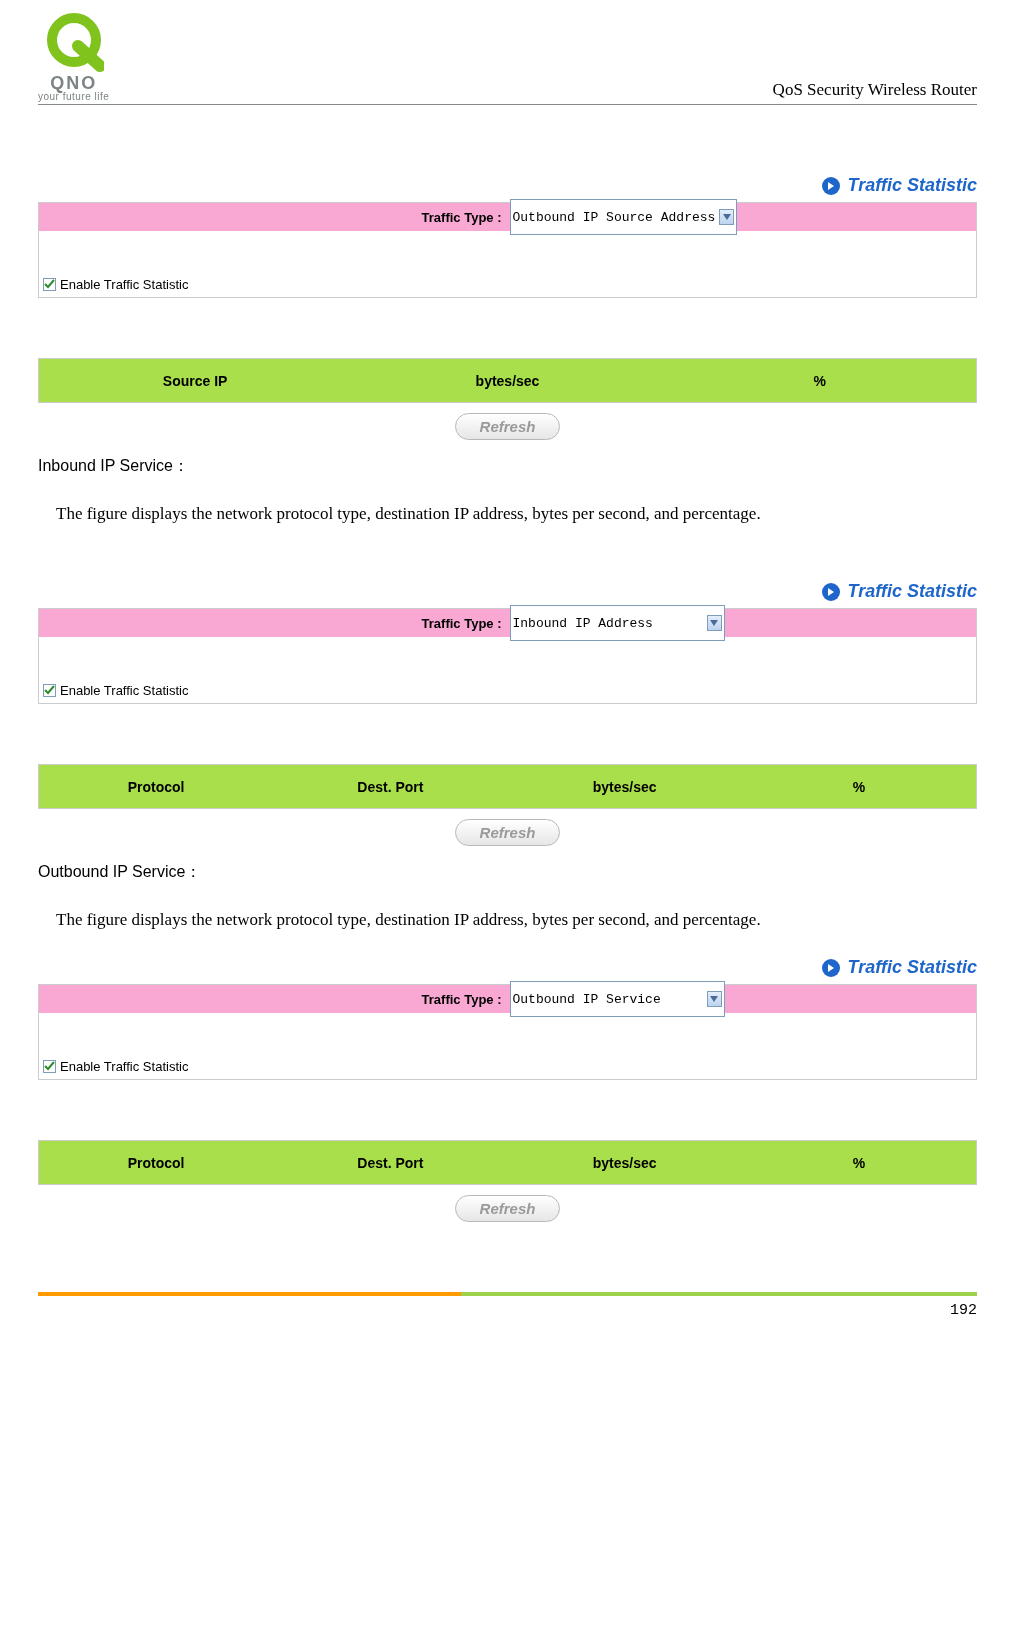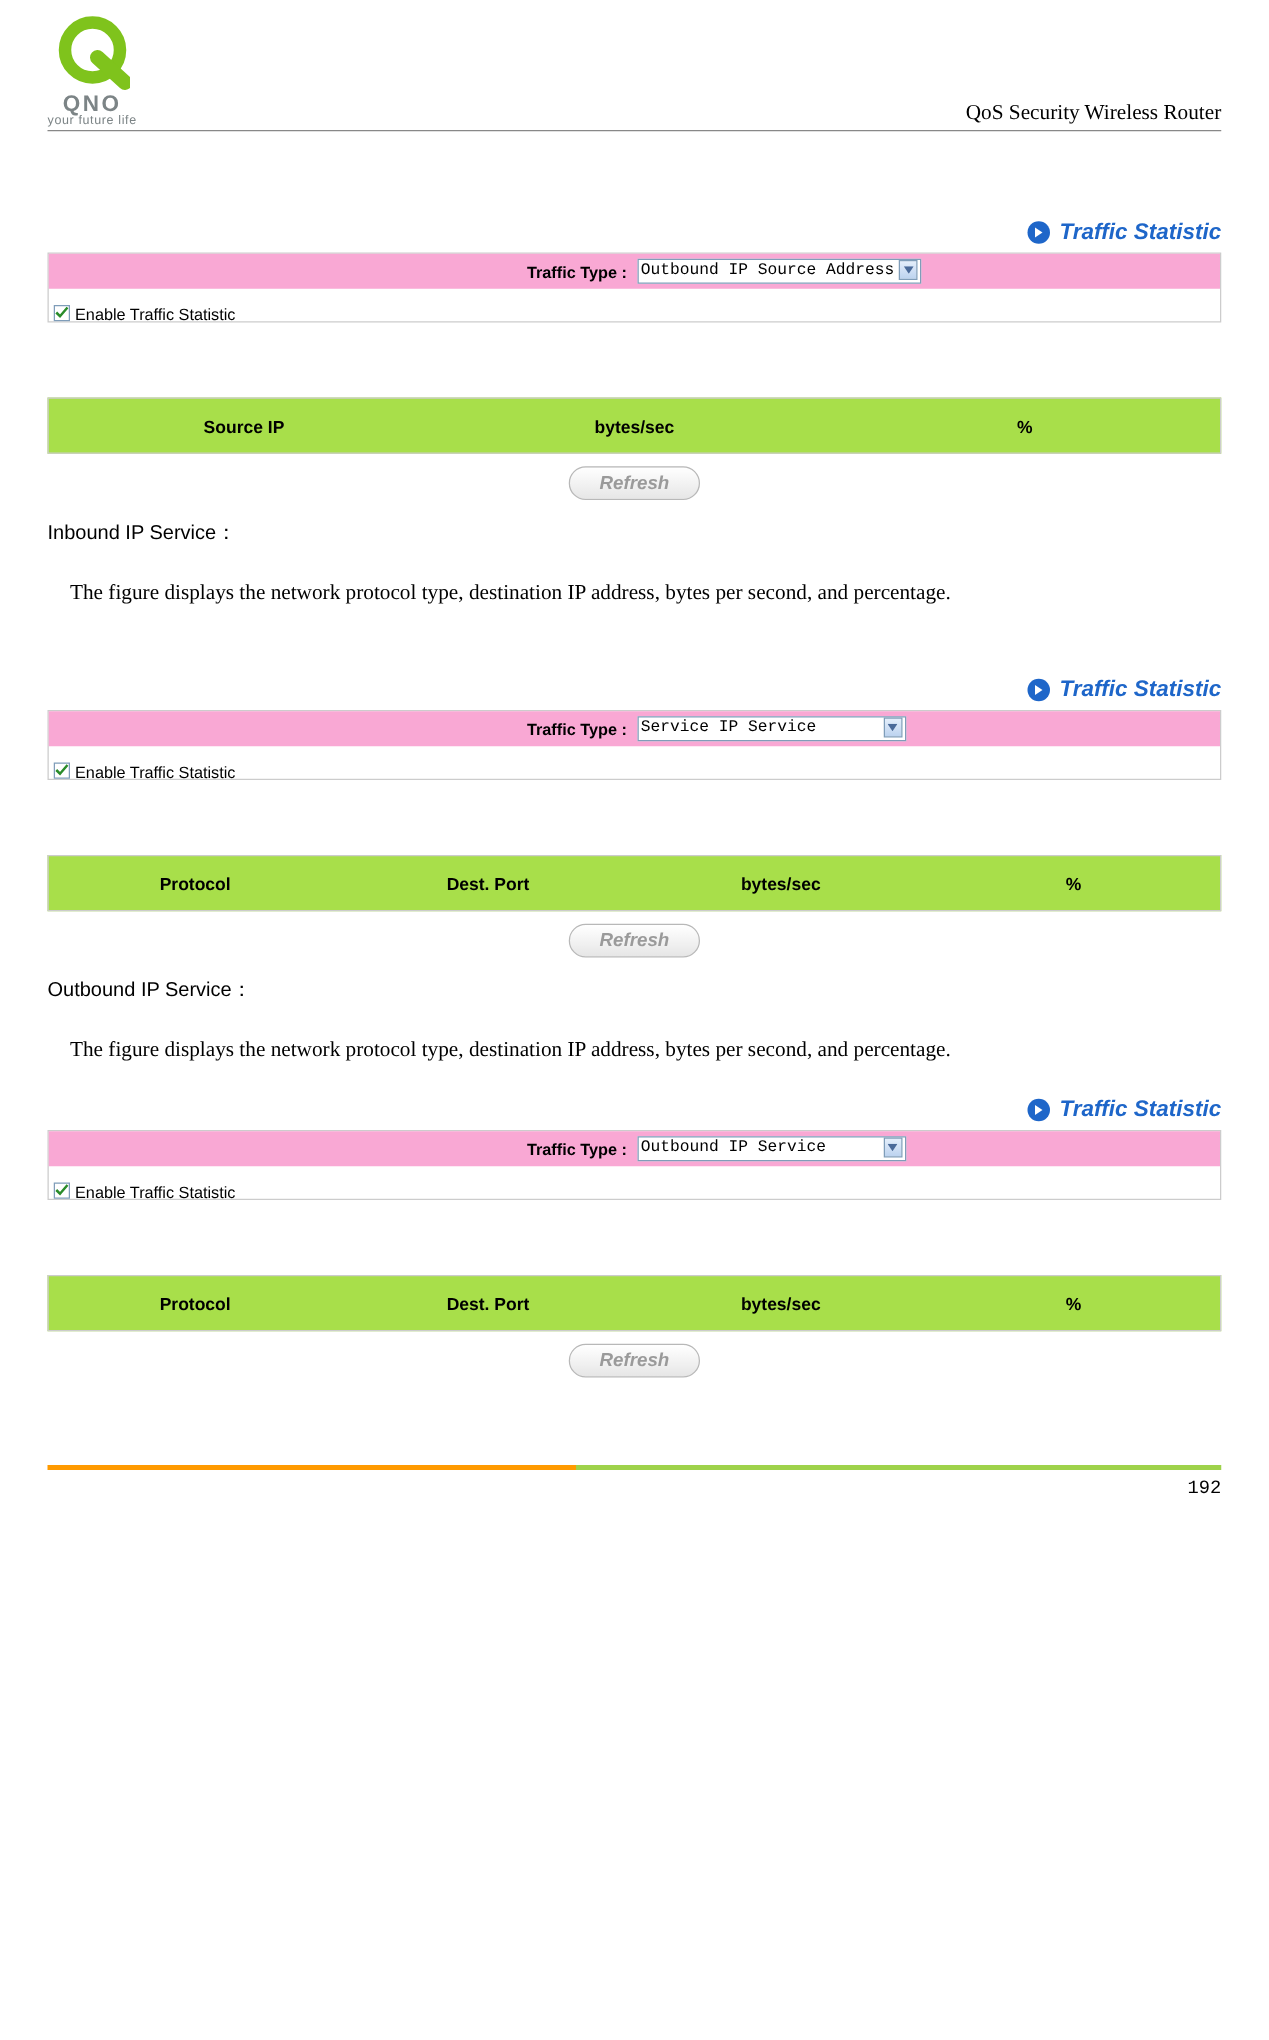--- a/index.html
+++ b/index.html
@@ -105,46 +105,47 @@
     flex: 0 0 50%;
     padding-left: 2px;
     display: flex;
     align-items: center;
   }
   .select {
     font-family: "Courier New", monospace;
     font-size: 13px;
     border: 1px solid #7f9db9;
     background: #fff;
-    height: 20px;
+    height: 36px;
     padding: 0 2px;
     display: inline-flex;
-    align-items: flex-start;
+    align-items: center;
     gap: 4px;
   }
   .select-val {
     display: inline-block;
     min-width: 190px;
   }
   .select-btn {
     width: 15px;
     height: 16px;
     background: linear-gradient(#e4eefb, #bcd3ef);
     border: 1px solid #7f9db9;
     display: inline-flex;
     align-items: center;
     justify-content: center;
   }
   .select-btn svg { display:block; }
   .form-row-white {
     display: flex;
-    align-items: flex-start;
+    align-items: center;
     height: 26px;
     padding: 13px 4px;
     gap: 4px;
+    margin-top: 40px;
   }
   .checkbox {
     width: 13px;
     height: 13px;
     border: 1px solid #7f9db9;
     background: #fff;
     display: inline-flex;
     align-items: center;
     justify-content: center;
     color: #2a8c2a;
@@ -285,21 +286,21 @@
             <path d="M2 1 L8 5 L2 9 Z" fill="#fff"></path>
           </svg>
       </span>
       <span class="panel-title">Traffic Statistic</span>
     </div>
     <div class="form-box">
       <div class="form-row-green">
         <div class="label-cell">Traffic Type :</div>
         <div class="input-cell">
           <span class="select">
-            <span class="select-val">Service IP Service</span>
+            <span class="select-val">Inbound IP Address</span>
             <span class="select-btn">
               <svg width="8" height="6" viewBox="0 0 8 6">
                   <path d="M0 0 L8 0 L4 6 Z" fill="#4a6a99"></path>
                 </svg>
             </span>
           </span>
         </div>
       </div>
       <div class="form-row-white">
         <span class="checkbox">

